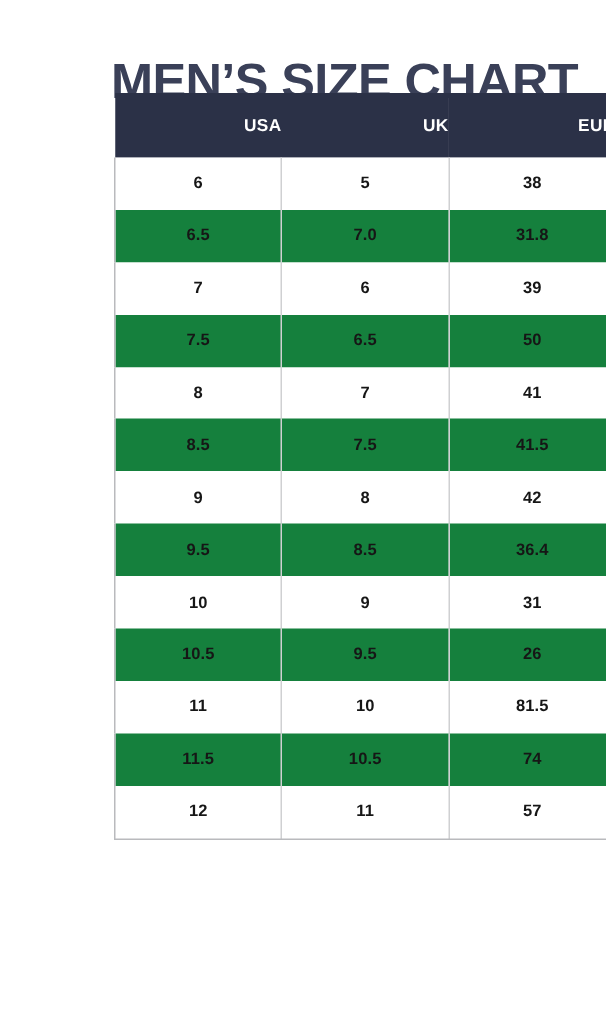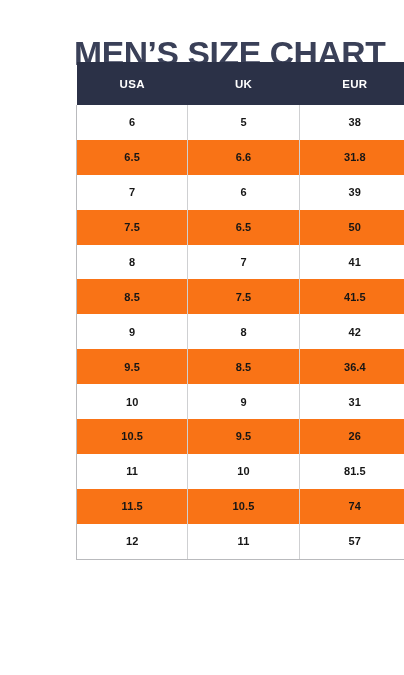--- a/index.html
+++ b/index.html
@@ -60,21 +60,21 @@
   thead tr.header-row {
     background: #2b3147;
   }
 
   thead th {
     background: #2b3147;
     color: #ffffff;
     font-size: 11.5px;
     font-weight: bold;
     letter-spacing: 0.3px;
-    text-align: center;
+    text-align: right;
     height: 43px;
     padding: 0;
     border: 0;
     vertical-align: middle;
   }
 
   tbody td {
     height: 34.9px;
     padding: 0;
     text-align: center;
@@ -84,21 +84,21 @@
     color: #161616;
     letter-spacing: 0.1px;
     border-left: 1px solid #cfd0d2;
     border-right: 1px solid #cfd0d2;
     border-bottom: 0;
     border-top: 0;
     background: #ffffff;
   }
 
   tbody tr.row-alt td {
-    background: #f97316;
+    background: #15803d;
   }
 
   tbody tr:last-child td {
     border-bottom: 1px solid #b9babd;
   }
 
   
   tbody td:first-child {
     border-left: 1px solid #b9babd;
   }
@@ -128,21 +128,21 @@
         </tr>
       </thead>
       <tbody id="table-body">
           <tr>
             <td>6</td>
             <td>5</td>
             <td>38</td>
           </tr>
           <tr class="row-alt">
             <td>6.5</td>
-            <td>6.6</td>
+            <td>7.0</td>
             <td>31.8</td>
           </tr>
           <tr>
             <td>7</td>
             <td>6</td>
             <td>39</td>
           </tr>
           <tr class="row-alt">
             <td>7.5</td>
             <td>6.5</td>

